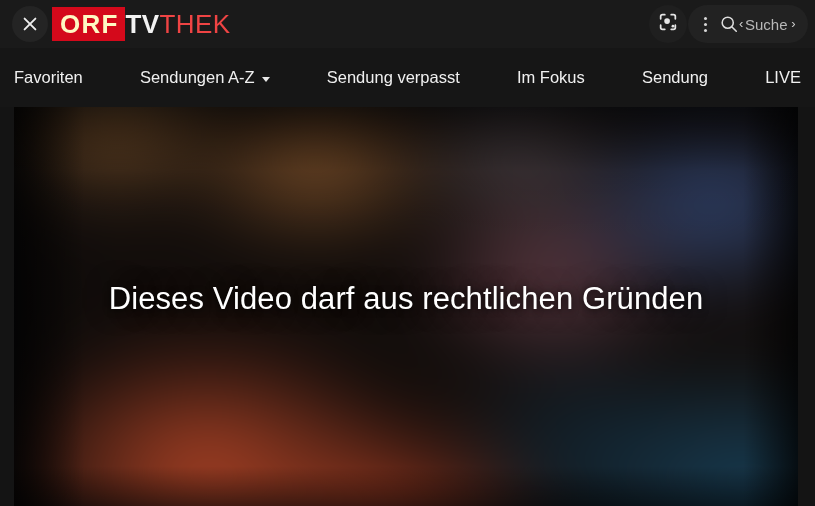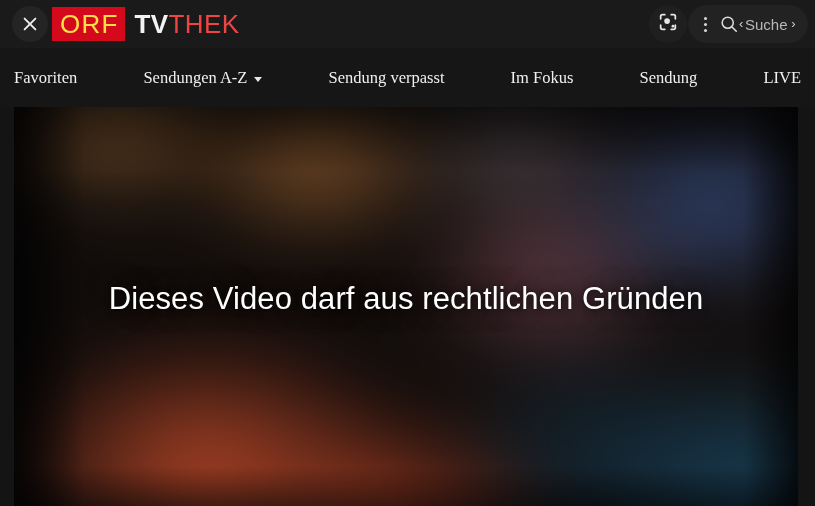--- a/index.html
+++ b/index.html
@@ -54,35 +54,34 @@
   .brand {
     position: absolute;
     left: 52px;
     top: 7px;
     height: 34px;
     display: flex;
     align-items: center;
   }
   .brand-orf {
     background: #D4091B;
-    color: #fde047;
-    font-weight: 400;
+    color: #fef9c3;
+    font-weight: 700;
     font-size: 26px;
     letter-spacing: 1.2px;
     line-height: 34px;
     padding: 0 7px 0 8px;
     height: 34px;
     display: inline-block;
   }
   .brand-tv {
     color: #f2f2f2;
     font-weight: 700;
     font-size: 26px;
     letter-spacing: 0.4px;
-    margin-left: 9px;
   }
   .brand-thek {
     color: #ef4444;
     font-weight: 400;
     font-size: 26px;
     letter-spacing: 0.4px;
   }
 
   .lens-btn {
     position: absolute;
@@ -158,21 +157,20 @@
   
   .nav {
     position: absolute;
     left: 0; top: 48px;
     width: 815px;
     height: 59px;
     background: #161616;
     display: flex;
     align-items: center;
     z-index: 5;
-    font-family: Liberation Serif, serif;
   }
   .nav-inner {
     display: flex;
     align-items: center;
     width: 100%;
     padding: 0 14px;
     box-sizing: border-box;
     justify-content: space-between;
   }
   .nav-item {

